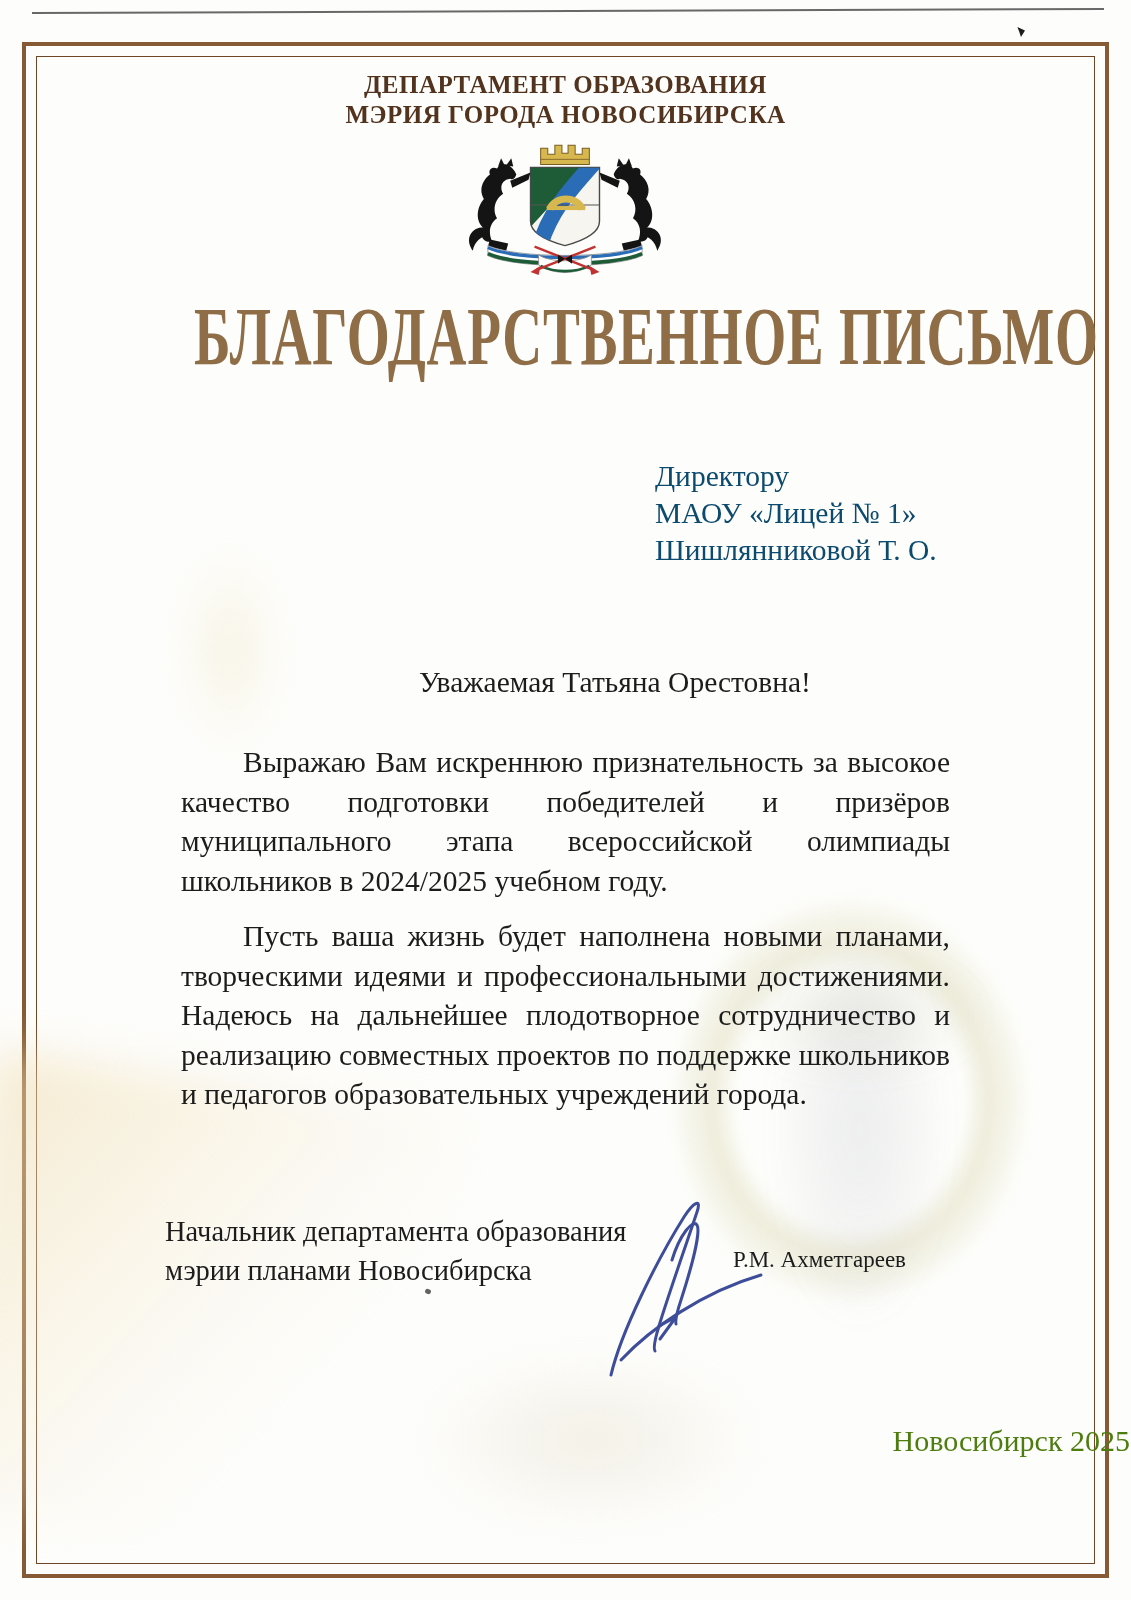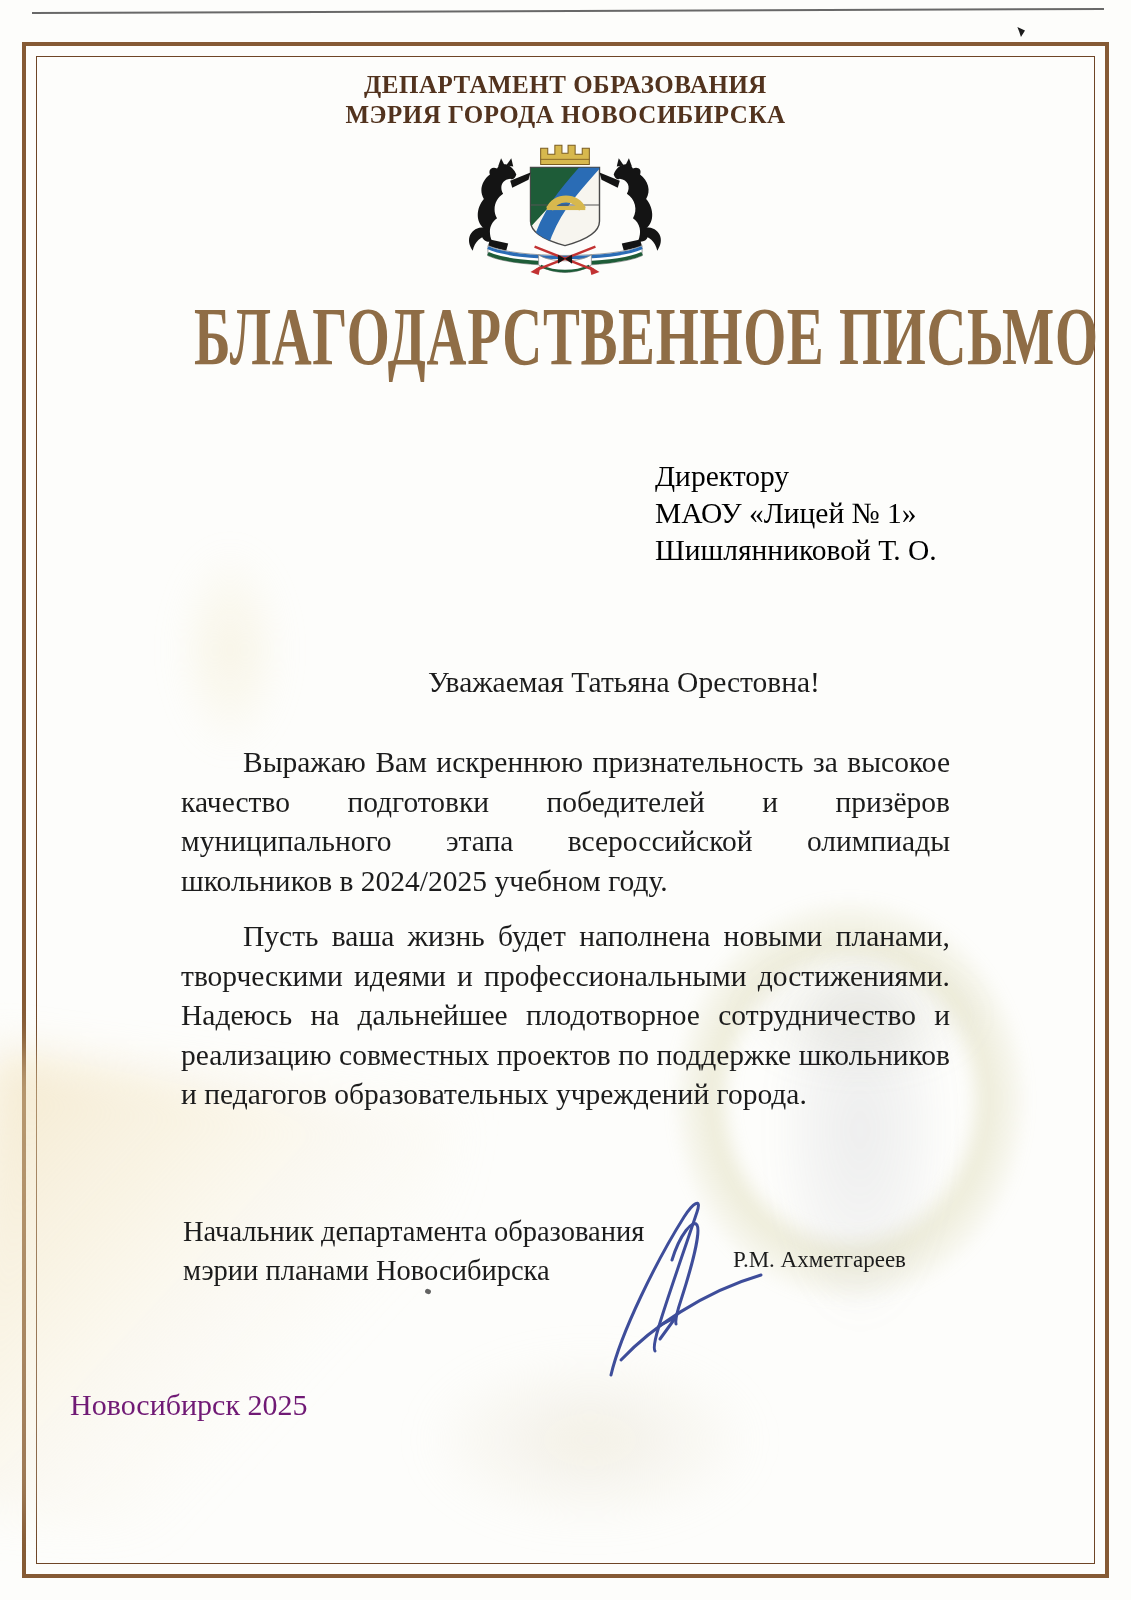--- a/index.html
+++ b/index.html
@@ -84,50 +84,50 @@
   }
   .title{
     display:inline-block;
     font-size:79px;font-weight:bold;color:#8f6d46;
     letter-spacing:1px;white-space:nowrap;
     transform:scale(0.70,1.04);transform-origin:center;
   }
   
   .addressee{
     position:absolute;left:655px;top:458px;
-    font-size:29.5px;line-height:37px;color:#000000;
+    font-size:29.5px;line-height:37px;color:#0c4a6e;
   }
   
   .salutation{
-    position:absolute;left:174px;top:666px;width:900px;text-align:center;
+    position:absolute;left:165px;top:666px;width:900px;text-align:center;
     font-size:29.5px;color:#1c1c1c;
   }
   
   .body-text{
     position:absolute;left:165px;top:727px;width:801px;
     font-size:29.5px;line-height:39.5px;color:#1c1c1c;
     text-align:justify;
   }
   .body-text p{margin:16px;text-indent:62px;}
   
   .sign-position{
     position:absolute;left:165px;top:1212px;
-    font-size:28.5px;line-height:39px;color:#1c1c1c;margin-left:18px;
+    font-size:28.5px;line-height:39px;color:#1c1c1c;
   }
   .sign-name{
     position:absolute;left:733px;top:1247px;
     font-size:23px;color:#1c1c1c;white-space:nowrap;
   }
   .signature-ink{
     position:absolute;left:563px;top:1168px;width:220px;height:220px;
   }
   
   .footer{
-    position:absolute;left:70px;top:1388px;width:1060px;text-align:left;
-    font-size:30px;color:#701a75;
+    position:absolute;left:70px;top:1424px;width:1060px;text-align:right;
+    font-size:30px;color:#4d7c0f;
   }
 </style>
 </head>
 <body>
 
 <div class="page">
 
   <div class="scan-line"></div>
   <div class="frame-outer">
     <div class="frame-inner"></div>

